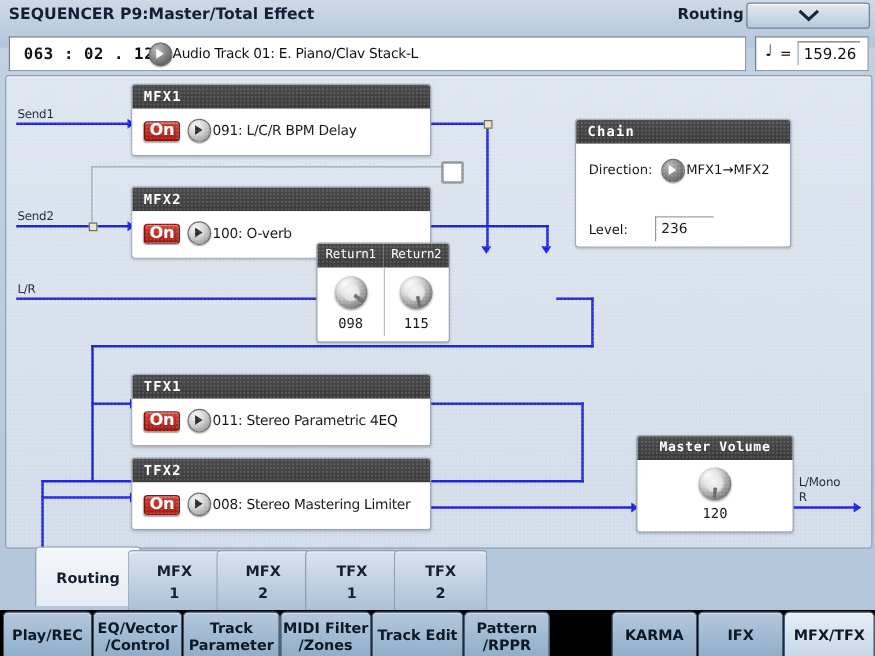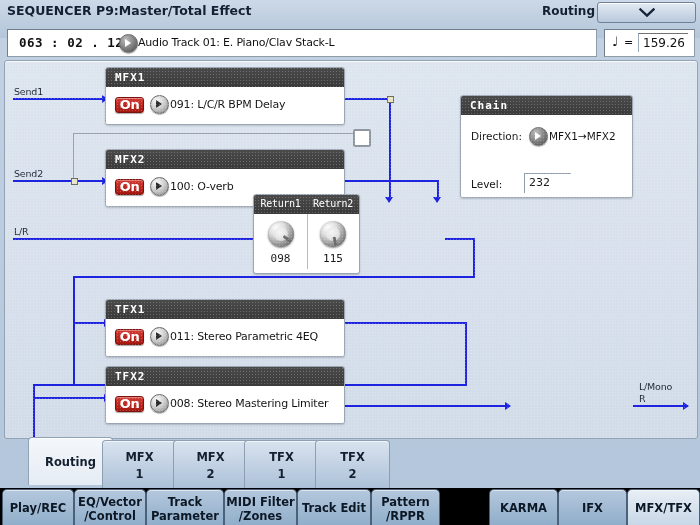--- a/index.html
+++ b/index.html
@@ -261,21 +261,21 @@
       <div class="fxhead">
         <span>Chain</span>
       </div>
       <div class="fxbody">
         <div class="lbl" style="left:10px;top:15px;">Direction:</div>
         <div style="position:absolute;left:68px;top:12px;">
             <div class="rbtn dark"></div>
           </div>
         <div class="lbl" style="left:88px;top:15px;">MFX1→MFX2</div>
         <div class="lbl" style="left:10px;top:63px;">Level:</div>
-        <div class="valbox" style="left:63px;top:58px;width:47px;height:20px;">232</div>
+        <div class="valbox" style="left:63px;top:58px;width:47px;height:20px;">236</div>
       </div>
     </div>
 
     <div class="retbox" style="left:248px;top:133px;width:105px;height:78px;">
       <div class="rethead" style="left:0;width:53px;border-radius:2px 0 0 0;">
         <span>Return1</span>
       </div>
       <div class="rethead" style="left:53px;width:52px;border-radius:0 2px 0 0;">
         <span>Return2</span>
       </div>
@@ -315,20 +315,30 @@
         <div class="onbtn">
           <span>On</span>
         </div>
         <div class="fxarrow">
             <div class="rbtn lt"></div>
           </div>
         <div class="fxname">008: Stereo Mastering Limiter</div>
       </div>
     </div>
 
+    <div class="mvbox" style="left:504px;top:287px;width:124px;height:76px;">
+      <div class="mvhead">
+        <span>Master Volume</span>
+      </div>
+      <div class="knob" style="left:49px;top:25px;" id="knob-mv">
+        <div class="hole"></div>
+          <div class="ptr" style="transform: rotate(185deg);"></div>
+      </div>
+      <div class="knobval" style="left:0;top:55px;width:124px;">120</div>
+    </div>
 
   </div>
 
   <div class="ptab active" style="left:28px;top:437px;width:83px;">
     <span class="single">Routing</span>
   </div>
   <div class="ptab" style="left:102px;top:440px;width:73px;">
     <span class="l1">MFX</span>
     <span class="l2">1</span>
   </div>

